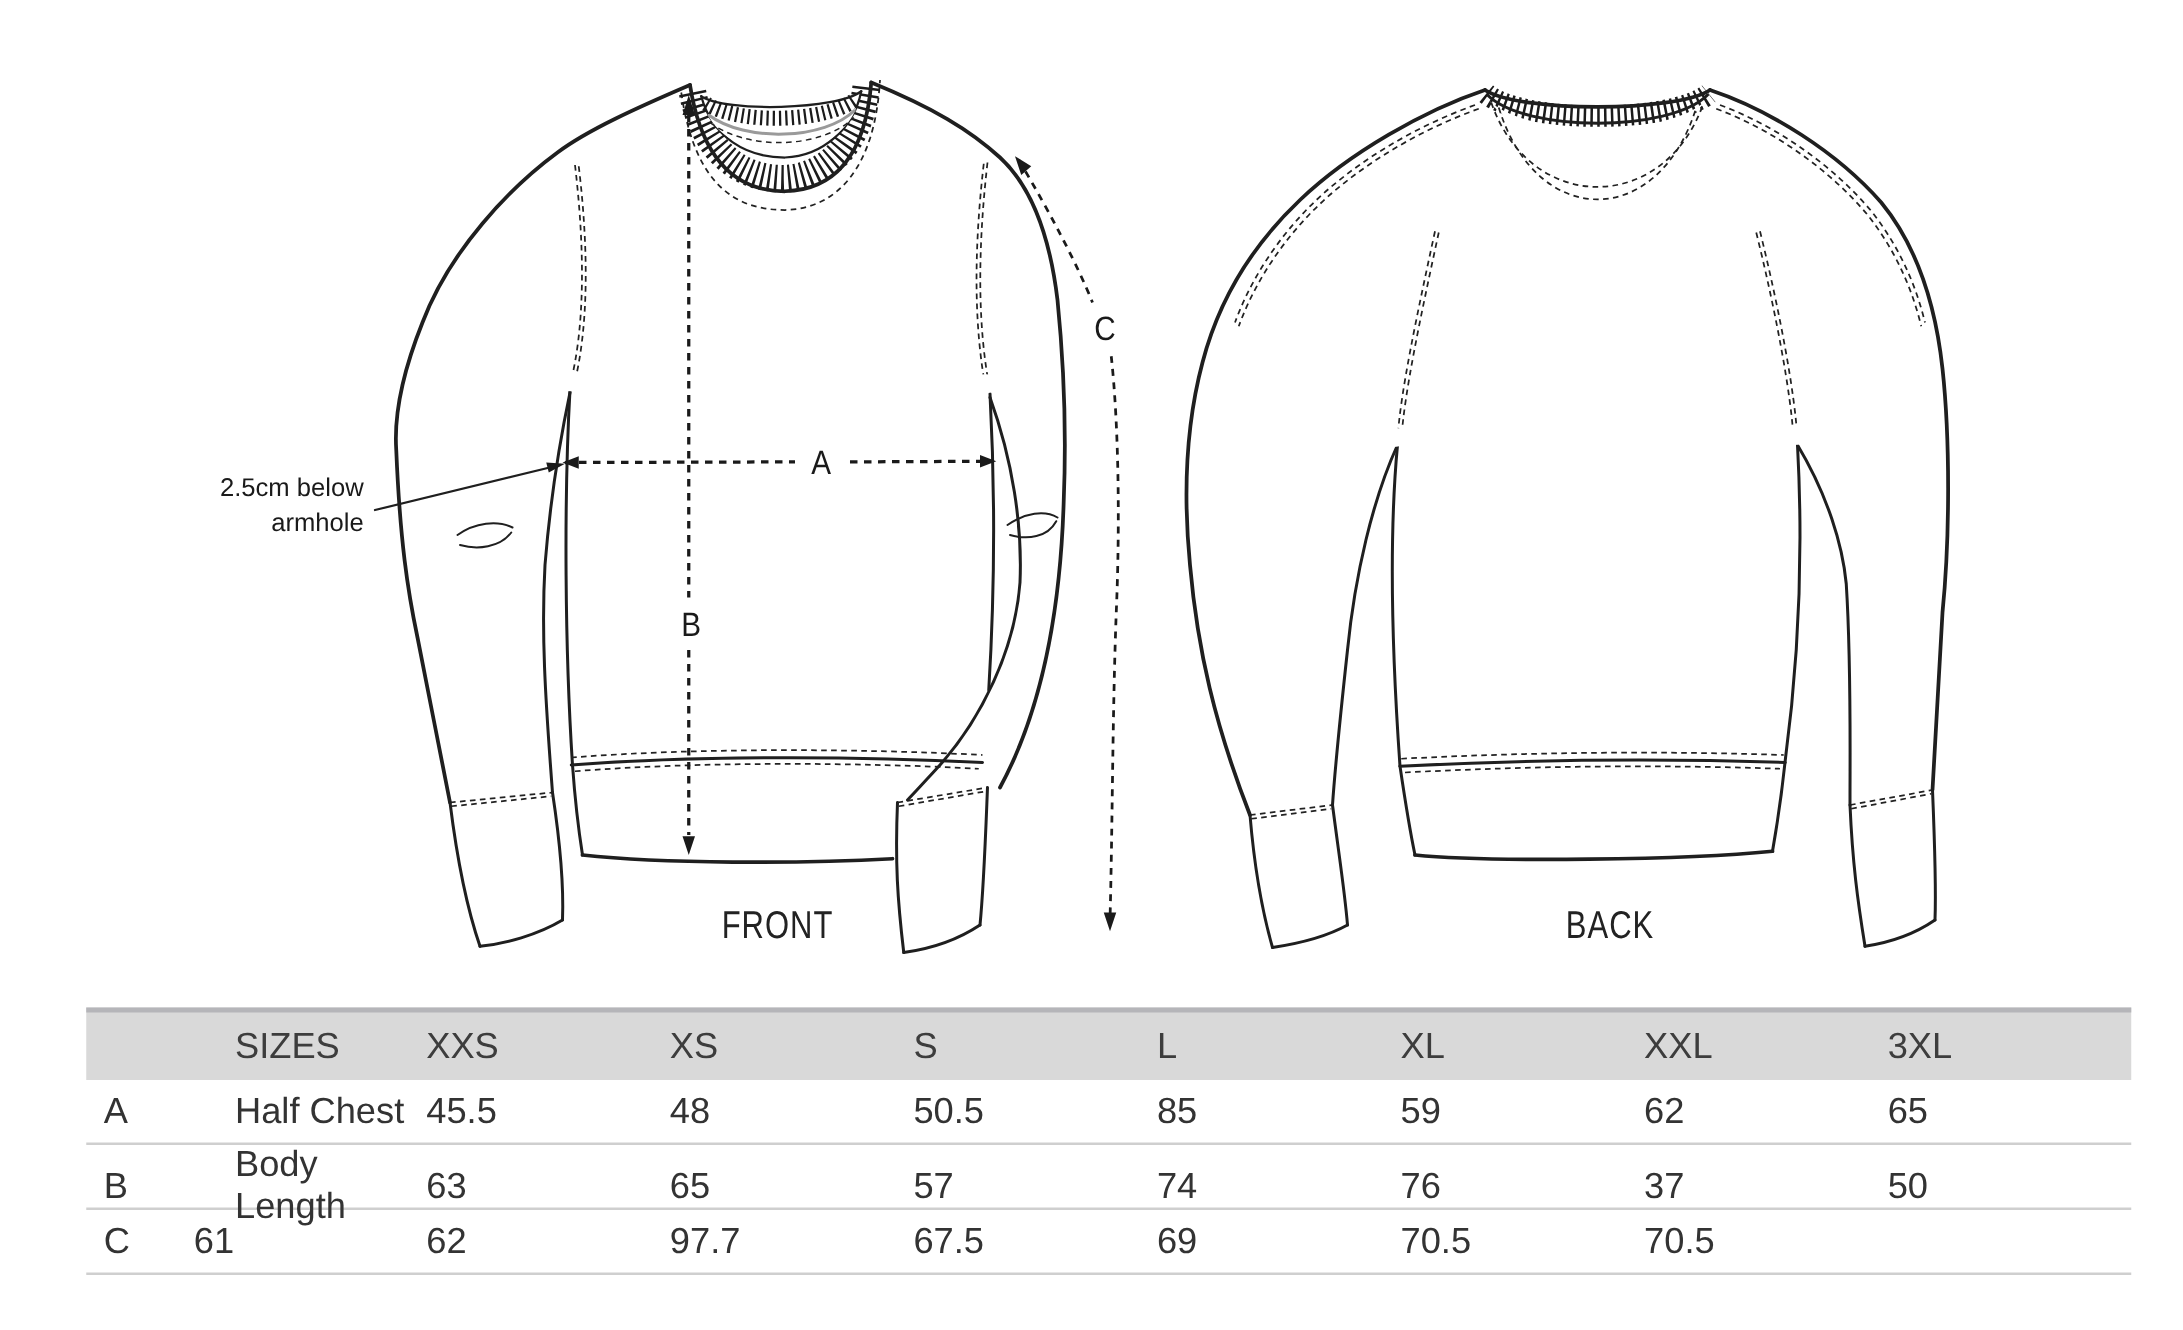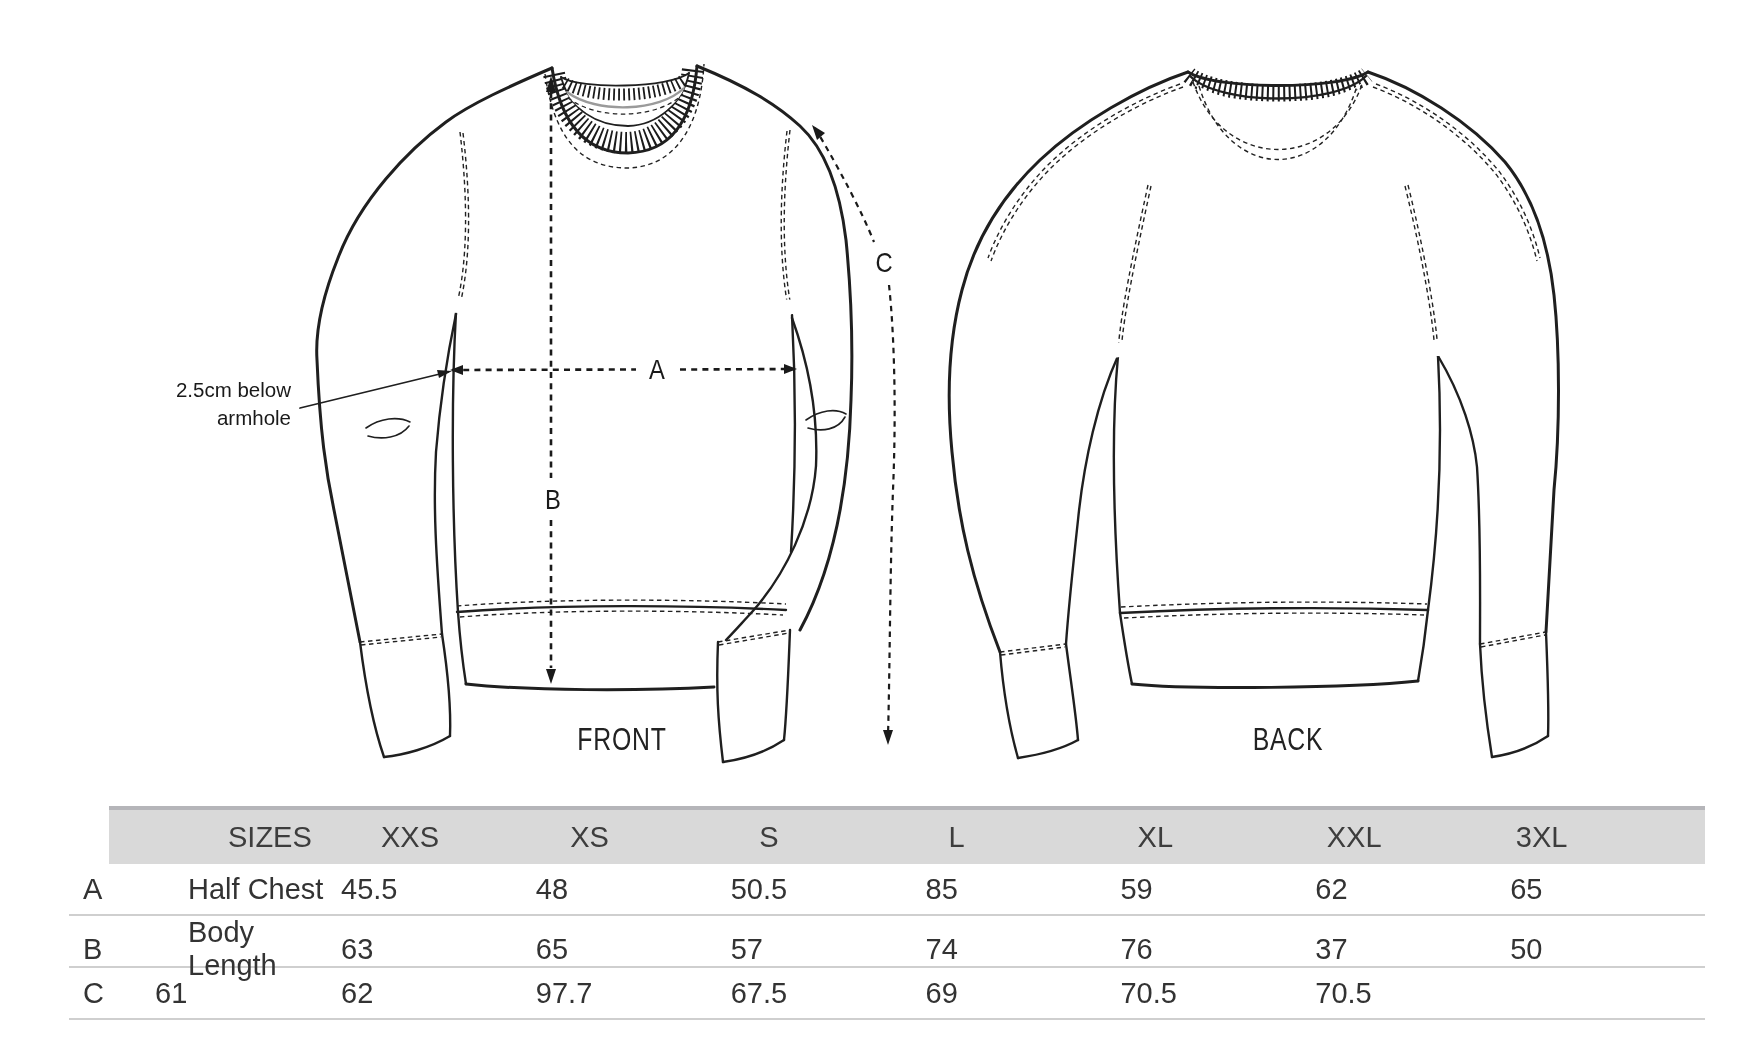--- a/index.html
+++ b/index.html
@@ -16,21 +16,21 @@
   .grayline{fill:none;stroke:#9a9a9a;stroke-width:2.4;}
   .whitefill{fill:#ffffff;stroke:none;}
   .arrow{fill:#1a1a1a;stroke:none;}
   .dlabel{font-family:"Liberation Sans",sans-serif;font-size:27px;fill:#1a1a1a;}
   .note{font-family:"Liberation Sans",sans-serif;font-size:20.5px;fill:#1a1a1a;}
   .viewlabel{font-family:"Liberation Sans",sans-serif;font-size:31px;fill:#222;letter-spacing:1px;}
   
   .size-table{position:absolute;left:69px;top:806px;width:1636px;color:#333;}
   .t-head{display:grid;grid-template-columns:86px 186px repeat(7,1fr);align-items:center;
           height:54px;background:#d9d9d9;border-top:4px solid #b5b5b9;
-          font-size:29px;color:#3d3d3d;margin-left:40px;}
+          font-size:29px;color:#3d3d3d;}
   .t-row{display:grid;grid-template-columns:86px 186px repeat(7,1fr);align-items:center;
          height:50px;border-bottom:2px solid #cfcfcf;font-size:29px;background:#fff;}
   .c-letter{padding-left:14px;}
   .c-label{padding-left:33px;}
   .c-val{}
 </style>
 </head>
 <body>
 
 <div id="canvas">

